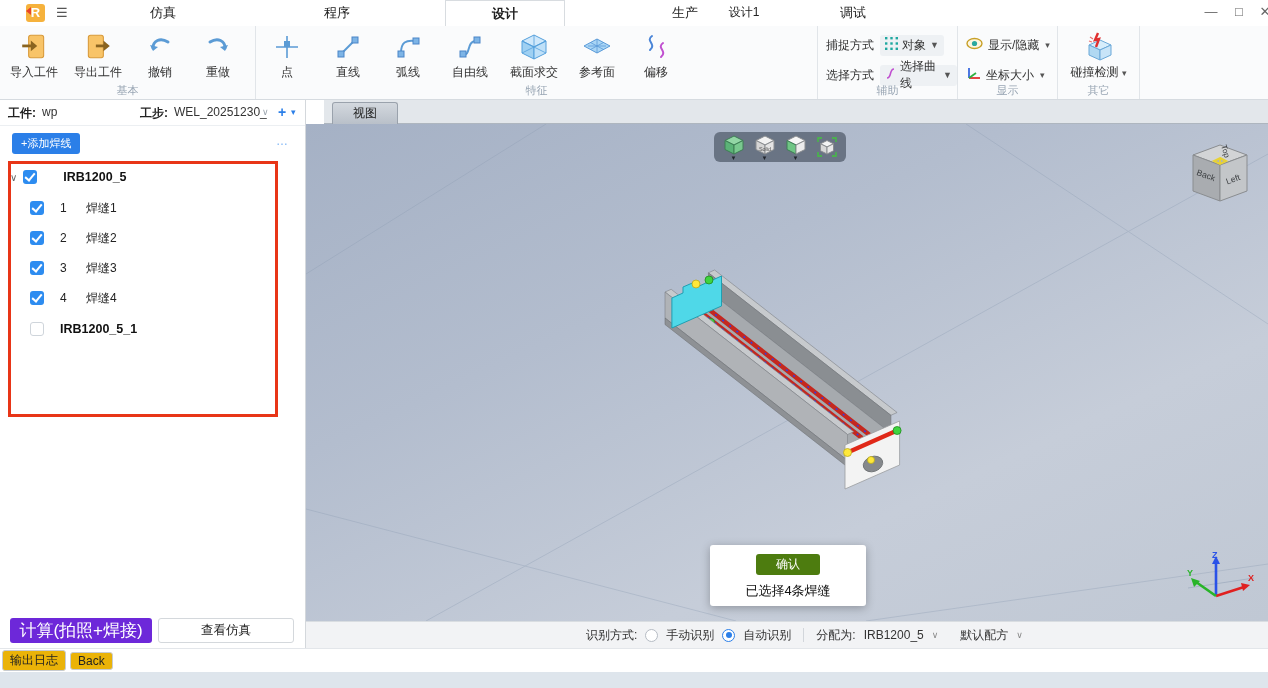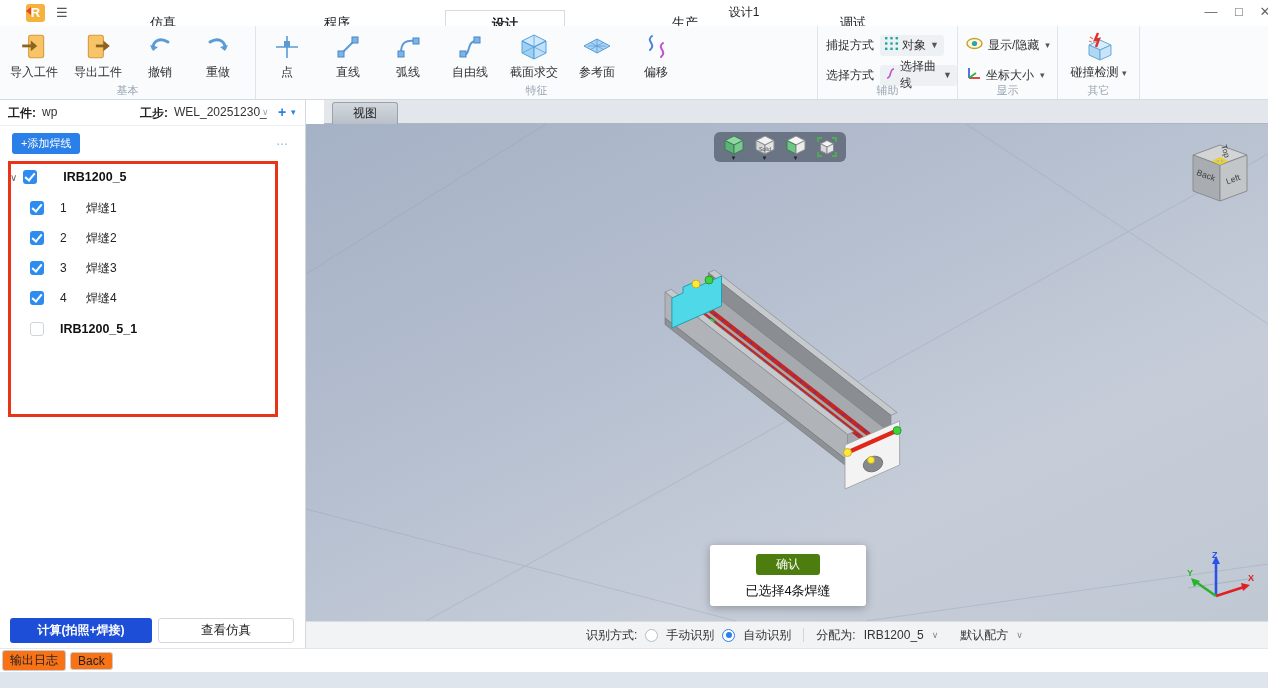--- a/index.html
+++ b/index.html
@@ -6,21 +6,21 @@
   html,body { width:1268px; height:688px; overflow:hidden; background:#fff;
     font-family:"Liberation Sans","DejaVu Sans",sans-serif; font-size:12px; color:#333; }
   #app { position:relative; width:1268px; height:688px; }
 
   
   #titlebar { position:absolute; left:0; top:0; width:1268px; height:26px; background:#fff; }
   #logo { position:absolute; left:26px; top:4px; width:19px; height:18px; background:#f6b23c;
     border-radius:3px; color:#fff; font-weight:bold; font-size:13px; text-align:center; line-height:18px; }
   #logo::before { content:""; position:absolute; left:-4px; top:3px; border:4px solid transparent; border-right:5px solid #e8442a; }
   #hamburger { position:absolute; left:56px; top:5px; font-size:13px; color:#555; letter-spacing:-1px; }
-  .menu-tab { position:absolute; top:10px; height:26px; line-height:26px; width:120px; text-align:center;
+  .menu-tab { position:absolute; top:0; height:26px; line-height:26px; width:120px; text-align:center;
     font-size:13px; color:#222; cursor:default; }
   .menu-tab.active { background:#fff; border:1px solid #d8dce0; border-bottom:none; font-weight:bold; }
   #win-title { position:absolute; left:684px; top:0; width:120px; text-align:center; line-height:24px; font-size:12px; color:#222; }
   .win-btn { position:absolute; top:0; width:28px; height:24px; text-align:center; line-height:24px; color:#666; font-size:13px; }
 
   
   #ribbon { position:absolute; left:0; top:26px; width:1268px; height:74px; background:#fafbfc;
     border-bottom:1px solid #d6dbe0; display:flex; }
   .rgroup { position:relative; height:100%; border-right:1px solid #e1e5e9; }
   .rgroup-label { position:absolute; bottom:1px; left:0; width:100%; text-align:center;
@@ -46,22 +46,22 @@
   .tree-row { position:absolute; left:0; width:290px; height:30px; display:flex; align-items:center; }
   .chk { width:14px; height:14px; border-radius:3px; position:relative; flex:0 0 aupx; }
   .chk.on { background:#2d8cf0; }
   .chk.on::after { content:""; position:absolute; left:4px; top:1px; width:4px; height:8px;
     border:solid #fff; border-width:0 2px 2px 0; transform:rotate(40deg); }
   .chk.off { background:#fff; border:1px solid #cfd5db; }
   .tree-name-bold { font-weight:bold; font-size:12.5px; color:#111; }
   .tree-num, .tree-name { font-size:12px; color:#222; }
   #highlight-box { position:absolute; left:8px; top:61px; width:270px; height:256px;
     border:3px solid #e83517; pointer-events:none; z-index:5; }
-  #calc-btn { position:absolute; left:10px; top:518px; width:142px; height:25px; background:#1d4ed8;
-    color:#fff; border:none; border-radius:3px; font-size:12px;font-weight:bold; }
+  #calc-btn { position:absolute; left:10px; top:518px; width:142px; height:25px; background:#6d28d9;
+    color:#fff; border:none; border-radius:3px; font-size:17px; }
   #viewsim-btn { position:absolute; left:158px; top:518px; width:136px; height:25px; background:#fff;
     color:#222; border:1px solid #d4d8dc; border-radius:3px; font-size:12.5px; }
 
   
   #vp-col { position:absolute; left:306px; top:100px; width:962px; height:548px; }
   #vp-tabstrip { position:absolute; left:18px; top:0; width:100%; height:24px; background:#e3e7eb;
     border-bottom:1px solid #aeb6bf; }
   #vp-tab { position:absolute; left:8px; top:2px; width:66px; height:22px; text-align:center; line-height:21px;
     background:linear-gradient(#d3d8de,#b9c0c9); border:1px solid #9aa2ac; border-bottom:none;
     border-radius:3px 3px 0 0; font-size:12px; color:#222; }
@@ -89,21 +89,21 @@
     border-top:1px solid #d9dde1; display:flex; align-items:center; padding-left:280px; gap:8px; font-size:12px; }
   .radio { width:13px; height:13px; border-radius:50%; border:1px solid #b6bcc4; background:#fff; position:relative; }
   .radio.sel { border:1px solid #2b7fe8; }
   .radio.sel::after { content:""; position:absolute; left:2.5px; top:2.5px; width:6px; height:6px;
     border-radius:50%; background:#2b7fe8; }
   .vdiv { width:1px; height:14px; background:#d2d6db; margin:0 4px; }
 
   
   #bottom-tabs { position:absolute; left:0; top:648px; width:1268px; height:24px; background:#fff;
     border-top:1px solid #e3e6ea; display:flex; align-items:center; gap:4px; padding-left:2px; }
-  .btab { border:1px solid #c8ccd1; border-radius:3px; background:#f97316; padding:1px 7px; font-size:12px; color:#222; }
+  .btab { border:1px solid #c8ccd1; border-radius:3px; background:#eab308; padding:1px 7px; font-size:12px; color:#222; }
   #statusbar { position:absolute; left:0; top:672px; width:1268px; height:16px; background:#dee5ec; }
 </style>
 </head>
 <body>
 
 <div id="app">
 
   <div id="titlebar">
     <div id="logo">R</div>
     <div id="hamburger">☰</div>

